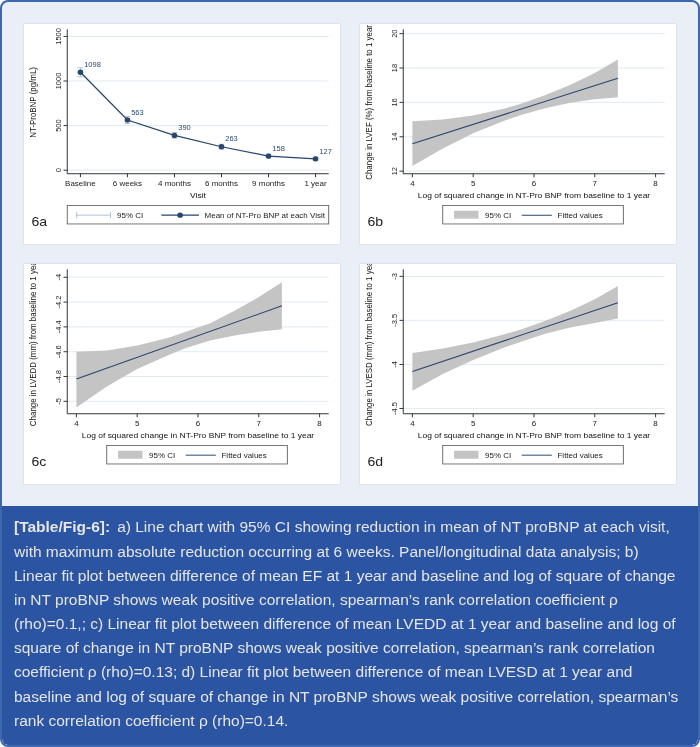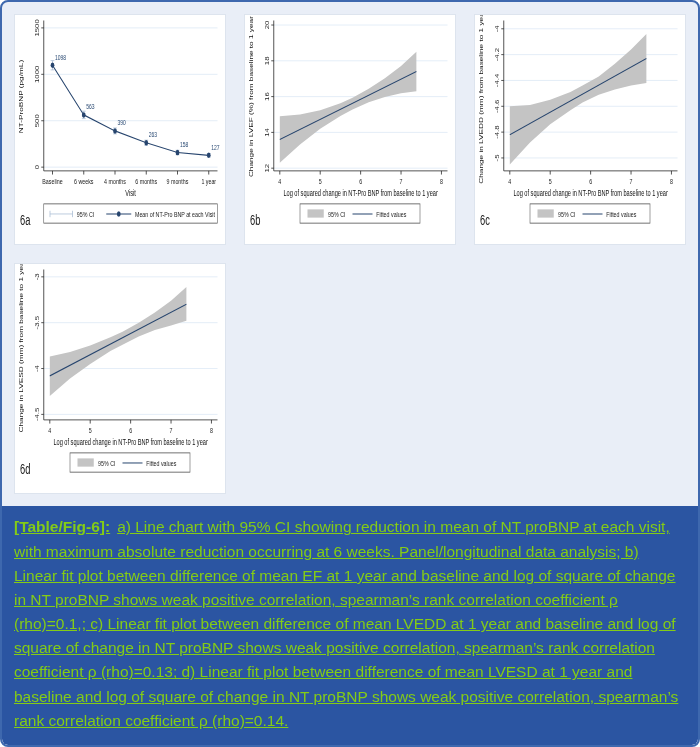--- a/index.html
+++ b/index.html
@@ -1,25 +1,25 @@
 <!DOCTYPE html>
 <html><head>
 <meta charset="utf-8">
 <style>
   html,body{margin:0;padding:0;background:#fff;}
   body{font-family:"Liberation Sans",sans-serif;}
   .figure{width:700px;height:747px;box-sizing:border-box;border:2px solid #3e68ae;
     border-radius:8px;background:#e9eef7;display:flex;flex-direction:column;overflow:hidden;}
-  .charts{flex:1 1 auto;display:grid;grid-template-columns:1fr 1fr 1fr;grid-template-rows:1fr 1fr;
-    gap:18px;padding:12px;min-height:0;}
+  .charts{flex:1 1 auto;display:grid;grid-template-columns:1fr 1fr;grid-template-rows:1fr 1fr;
+    gap:18px;padding:21px;min-height:0;}
   .panel{background:#ffffff;border:1px solid #dde4ee;min-height:0;min-width:0;}
   .panel svg{width:100%;height:100%;display:block;}
   svg text{font-family:"Liberation Sans",sans-serif;}
-  .caption{flex:0 0 auto;background:#2b55a2;color:#84cc16;padding:9px 12px 12px 12px;
-    font-size:15.5px;line-height:1.56;border-radius:0 0 6px 6px;text-decoration:underline;}
+  .caption{flex:0 0 auto;background:#2b55a2;color:#e5e5e5;padding:9px 12px 12px 12px;
+    font-size:15.5px;line-height:1.56;border-radius:0 0 6px 6px;}
   .cap-label{font-weight:bold;margin-right:7px;}
 </style>
 </head>
 <body>
 
 <div class="figure">
   <div class="charts">
     <div class="panel">
       <svg viewBox="0 0 336 250" preserveAspectRatio="none">
           <line x1="46" y1="165.95" x2="324" y2="165.95" stroke="#dce8f4" stroke-width="1"></line>

